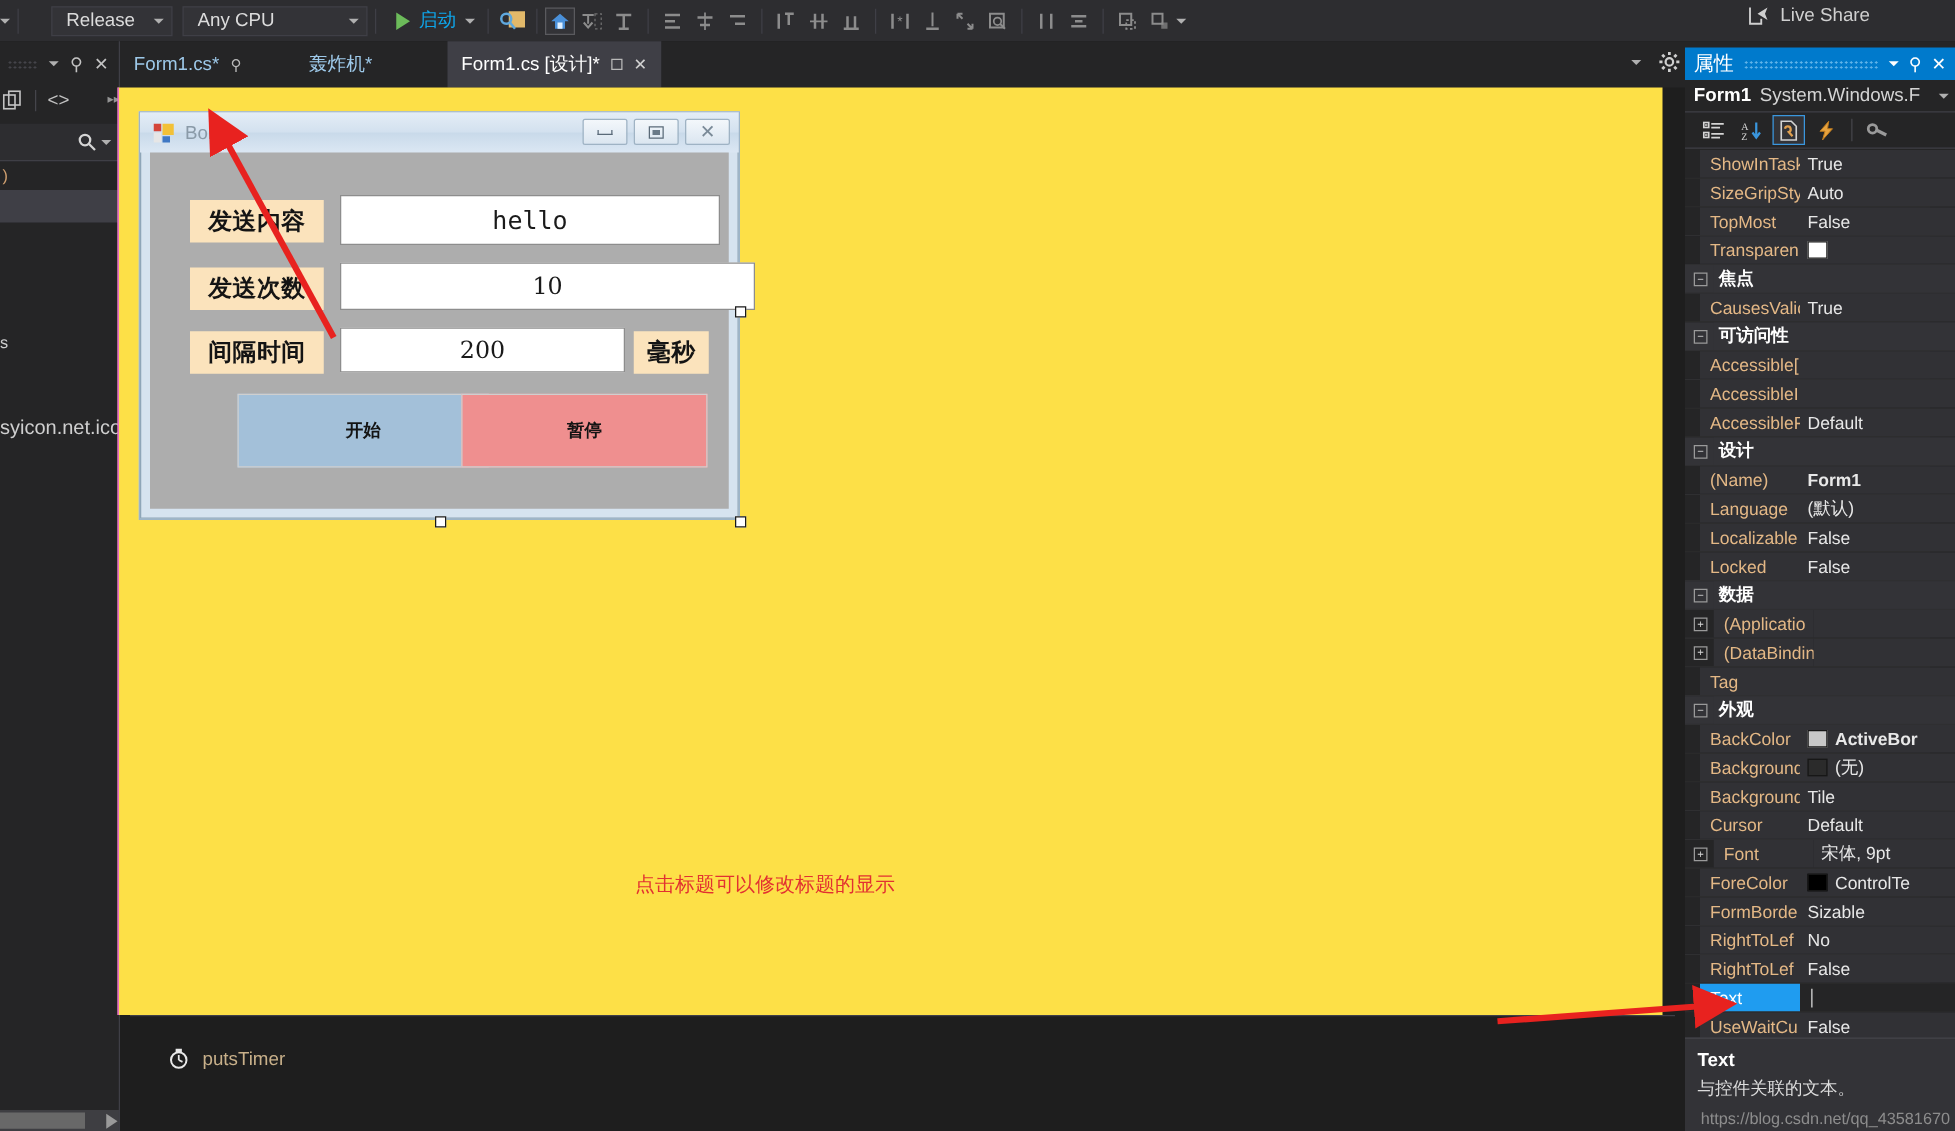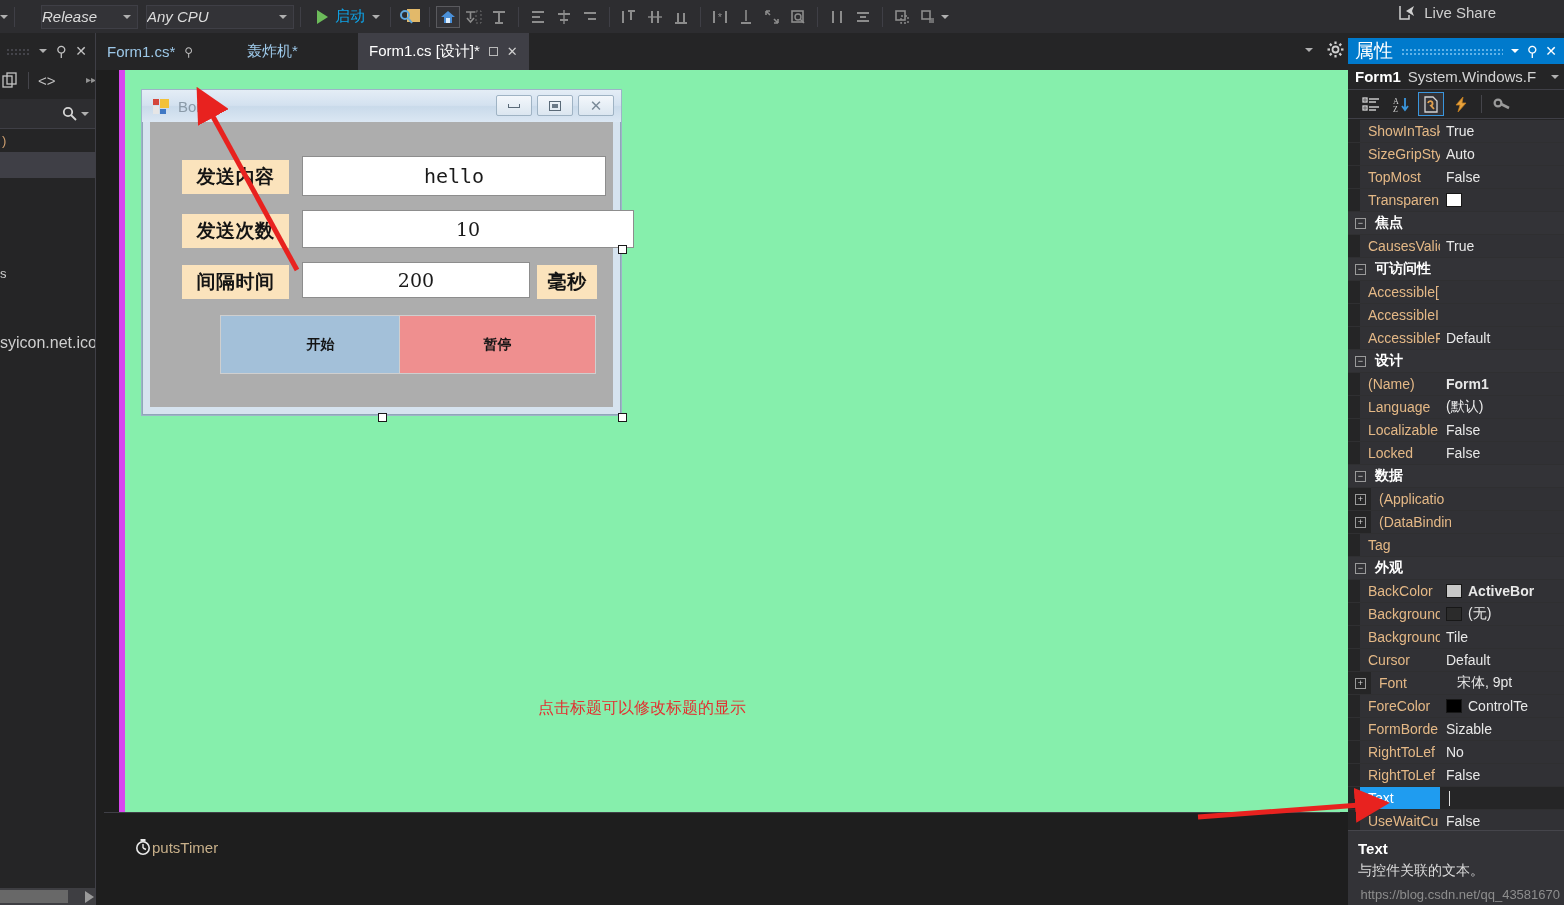--- a/index.html
+++ b/index.html
@@ -16,22 +16,22 @@
     position: absolute; left: 0; top: 0; width: 1564px; height: 33px;
     background: #2d2d30; display: flex; align-items: center;
   }
   .tb-sep { width: 1px; height: 20px; background: #3f3f46; margin: 0 6px; flex: none; }
   .tb-caret {
     width: 0; height: 0; border-left: 4px solid transparent; border-right: 4px solid transparent;
     border-top: 4px solid #b0b0b0; flex: none;
   }
   .combo {
     height: 24px; border: 1px solid #3f3f46; background: #333337;
-    display: flex; align-items: center; padding: 0 6px 0 0; color: #dcdcdc;
-    font-size: 15px; flex: none; gap: 10px; font-style: italic;
+    display: flex; align-items: center; padding: 0 6px 0 11px; color: #dcdcdc;
+    font-size: 15px; flex: none; gap: 10px;
   }
   .combo-release { width: 97px; margin-left: 20px; }
   .combo-cpu { width: 148px; margin-left: 8px; }
   .combo .lbl { flex: 1; white-space: nowrap; overflow: hidden; }
   .run-btn { display: flex; align-items: center; gap: 7px; padding: 0 4px 0 10px; flex: none; }
   .play-tri { width: 0; height: 0; border-top: 7px solid transparent; border-bottom: 7px solid transparent;
     border-left: 11px solid #6cbb5a; }
   .run-label { color: #0ea5e9; font-size: 15px; white-space: nowrap; }
   .tb-icon { width: 26px; height: 26px; flex: none; display: flex; align-items: center; justify-content: center; }
   .tb-icon.boxed { border: 1px solid #5a5a5e; background: #333337; width: 24px; height: 22px; }
@@ -70,25 +70,25 @@
   .tab { position: absolute; top: 0; height: 37px; display: flex; align-items: center; gap: 9px;
     padding: 0 11px; font-size: 15px; color: #b9b9b9; white-space: nowrap; }
   .tab.inactive { color: #9dc8e8; }
   .tab.active { background: #3f3f46; color: #ffffff; }
   .tab .pin { color: #b9b9b9; font-size: 12px; }
   .tab .xclose { color: #d0d0d0; font-size: 13px; }
   .tab .docksq { width: 9px; height: 9px; border: 1px solid #b9b9b9; }
   .tabstrip-right { position: absolute; right: 4px; top: 8px; display: flex; align-items: center; gap: 14px; }
 
   
-  .designer { position: absolute; left: 119px; top: 70px; width: 1236px; height: 742px; background: #86efac;
-    border-left: 6px solid #d946ef; }
+  .designer { position: absolute; left: 94px; top: 70px; width: 1236px; height: 742px; background: #fde047;
+    border-left: 1px solid #d946ef; }
   .comp-tray { position: absolute; left: 104px; top: 812px; width: 1236px; height: 93px;
     background: #1e1e1e; border-top: 1px solid #3f3f46; }
-  .tray-item { position: absolute; left: 30px; top: 25px; display: flex; align-items: center; gap: 0; }
+  .tray-item { position: absolute; left: 30px; top: 25px; display: flex; align-items: center; gap: 10px; }
   .tray-label { font-size: 15px; color: #c8b08a; }
 
   
   .winform { position: absolute; left: 16px; top: 19px; width: 481px; height: 327px;
     background: #d6e3ef; border: 1px solid #9db4c8; box-shadow: 0 0 0 1px #8fa6b8 inset; }
   .wf-titlebar { position: absolute; left: 0; top: 0; width: 100%; height: 32px;
     background: linear-gradient(to bottom, #e4edf6 0%, #d3e1ef 48%, #c9daea 52%, #dbe7f3 100%);
     display: flex; align-items: center; padding-left: 11px; }
   .wf-ficon { width: 16px; height: 15px; position: relative; flex: none; margin-right: 9px; }
   .wf-ficon i { position: absolute; display: block; }
@@ -124,21 +124,21 @@
   .btn-pause { background: #ef8f8f; }
 
   .grip { position: absolute; width: 9px; height: 9px; background: #ffffff; border: 1px solid #1a1a1a; }
 
   .note-text { position: absolute; color: #e23131; font-size: 16px; white-space: nowrap; }
 
   
   .props { position: absolute; left: 1348px; top: 33px; width: 216px; height: 872px; background: #252526; }
   .props-head { position: absolute; left: 0; top: 5px; width: 216px; height: 26px; background: #007acc;
     display: flex; align-items: center; padding: 0 7px; gap: 8px; }
-  .props-head .title { color: #fff; font-size: 19px; white-space: nowrap; }
+  .props-head .title { color: #fff; font-size: 16px; white-space: nowrap; }
   .props-head .dots { flex: 1; height: 7px;
     background-image: radial-gradient(#5fb2e8 0.8px, transparent 0.9px); background-size: 4px 4px; }
   .props-head .glyph { color: #fff; }
   .props-obj { position: absolute; left: 0; top: 31px; width: 216px; height: 26px;
     display: flex; align-items: center; padding: 0 5px 0 7px; gap: 7px; border-bottom: 1px solid #3f3f46; }
   .props-obj .nm { color: #ffffff; font-size: 15px; font-weight: bold; white-space: nowrap; }
   .props-obj .ty { color: #d4d4d4; font-size: 15px; white-space: nowrap; overflow: hidden; flex: 1; }
   .props-tb { position: absolute; left: 0; top: 57px; width: 216px; height: 29px;
     display: flex; align-items: center; gap: 4px; padding-left: 10px; border-bottom: 1px solid #3f3f46; }
   .ptb-btn { width: 26px; height: 24px; display: flex; align-items: center; justify-content: center; }

